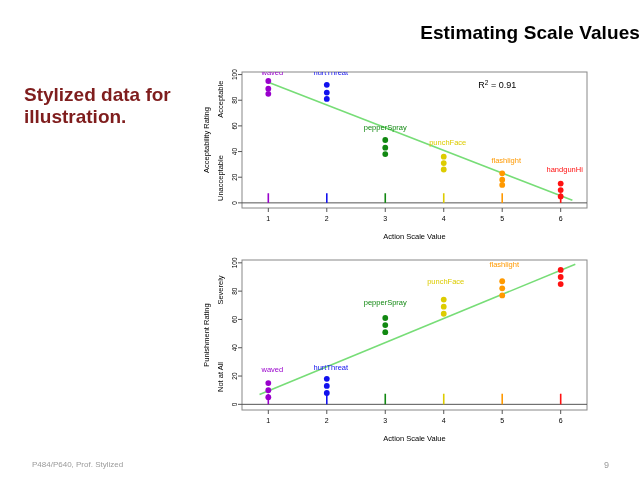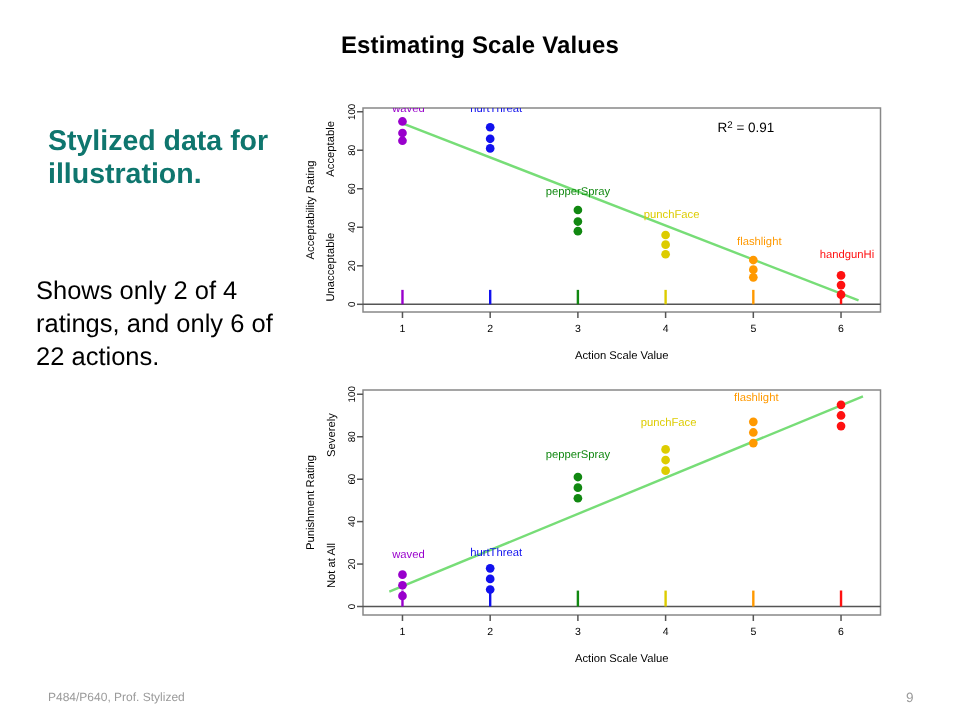--- a/index.html
+++ b/index.html
@@ -4,28 +4,28 @@
 <style>
   html,body{margin:0;padding:0;}
   body{
     width:640px;height:480px;background:#ffffff;overflow:hidden;
     font-family:"Liberation Sans",sans-serif;position:relative;
   }
   #slide{position:absolute;inset:0;}
 
   
   .slide-title{
-    position:absolute;left:0;top:22px;width:640px;text-align:center;
-    font-size:16px;font-weight:bold;color:#000;letter-spacing:.1px;
+    position:absolute;left:0;top:22px;width:640px;text-align:right;
+    font-size:19px;font-weight:bold;color:#000;letter-spacing:.1px;
   }
 
   
   .lead-text{
     position:absolute;left:24px;top:84px;width:175px;
-    font-size:19px;font-weight:bold;color:#0f766e;line-height:1.18;margin-left:8px;
+    font-size:19px;font-weight:bold;color:#7f1d1d;line-height:1.18;
   }
   .body-text{
     position:absolute;left:24px;top:183px;width:180px;
     font-size:17px;color:#000;line-height:1.28;
   }
 
   
   .footer-left{
     position:absolute;left:32px;top:460px;font-size:8px;color:#9a9a9a;
   }
@@ -40,21 +40,20 @@
 </style>
 </head>
 <body>
 
 <div id="slide">
 
   <div class="slide-title">Estimating Scale Values</div>
 
   <div class="lead-text">Stylized data for illustration.</div>
 
-  <div class="body-text">Shows only 2 of 4 ratings, and only 6 of 22 actions.</div>
 
   <div class="plot" id="plot-acceptability" style="left:200px;top:60px;">
       <svg width="395" height="182" viewBox="0 0 395 182">
         <defs>
           <clipPath id="clip-acceptability">
             <rect x="42" y="12" width="345" height="136"></rect>
           </clipPath>
         </defs>
         <rect x="42" y="12" width="345" height="136" fill="none" stroke="#888888" stroke-width="1"></rect>
         <line x1="38" y1="142.8679245283019" x2="42" y2="142.8679245283019" stroke="#555555" stroke-width="1"></line>

